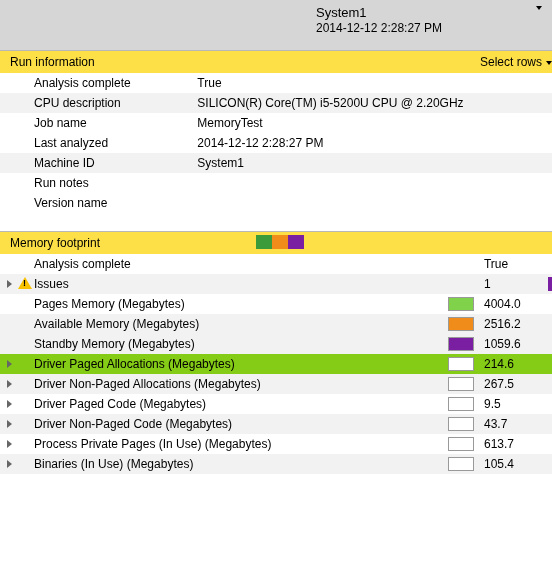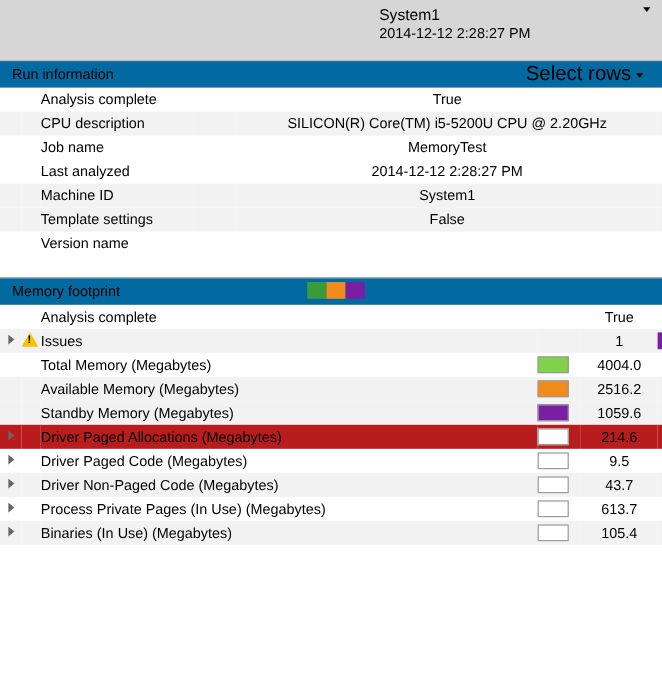--- a/index.html
+++ b/index.html
@@ -1,35 +1,35 @@
 <!DOCTYPE html>
 <html><head>
 <meta charset="utf-8">
 <style>
   html,body{margin:0;padding:0;font-family:"Segoe UI",Arial,sans-serif;font-size:12px;color:#000;background:#fff;width:552px}
   .hdr{background:#d6d6d6;height:50px;position:relative}
   .hdr-inner{position:absolute;left:316px;top:5px;right:8px}
   .hdr-title{font-size:13px}
   .hdr-sub{font-size:12px;margin-top:1px}
   .hdr-dd{position:absolute;right:10px;top:6px;width:0;height:0;border-left:3px solid transparent;border-right:3px solid transparent;border-top:4px solid #000}
-  .sect{background:#0369a1;height:22px;line-height:22px;padding-left:10px;position:relative;font-size:12px;border-top:1px solid #b8b8b8}
-  .sect .sel{position:absolute;right:16px;top:0;font-size:17px}
+  .sect{background:#fde047;height:22px;line-height:22px;padding-left:10px;position:relative;font-size:12px;border-top:1px solid #b8b8b8}
+  .sect .sel{position:absolute;right:0;top:0;font-size:12px}
   .sect .sel::after{content:"";display:inline-block;margin-left:4px;border-left:3px solid transparent;border-right:3px solid transparent;border-top:4px solid #000;vertical-align:middle}
   .sect .swx{position:absolute;left:256px;top:3px;display:flex}
   .sect .swx span{width:16px;height:14px;display:inline-block}
   .tbl{width:100%;border-collapse:collapse}
   .tbl td{height:20px;padding:0;vertical-align:middle}
   .tbl tr.alt td{background:#f2f2f2}
-  .tbl tr.sel td{background:#b91c1c}
+  .tbl tr.sel td{background:#84cc16}
   .c-exp{width:18px;text-align:center;color:#666;font-size:11px;padding-left:4px}
   .c-ico{width:16px}
   .c-lbl{padding-left:2px}
   .no-exp .c-lbl{padding-left:0}
   .c-sw{width:36px}
-  .c-val{text-align:center;padding-right:10px;white-space:nowrap}
+  .c-val{text-align:left;padding-right:10px;white-space:nowrap}
   .c-bar{width:4px;padding:0}
   .sw{display:inline-block;width:24px;height:12px;border:1px solid #999;vertical-align:middle}
   .xp{display:inline-block;width:0;height:0;border-top:4px solid transparent;border-bottom:4px solid transparent;border-left:5px solid #666}
   .warn{display:inline-block;width:0;height:0;border-left:7px solid transparent;border-right:7px solid transparent;border-bottom:12px solid #f8c200;position:relative}
   .warn::after{content:"!";position:absolute;left:-2px;top:1px;font-size:9px;font-weight:bold;color:#000}
   .pbar{width:4px;height:14px;background:#7b1fa2;display:block;margin-left:auto}
   .gap{height:18px}
   td.indent{padding-left:20px}
 </style>
 </head>
@@ -83,26 +83,26 @@
         <td class="c-bar"></td>
       </tr>
   <tr class="alt no-exp">
         <td class="c-exp"></td>
         <td class="c-ico"></td>
         <td class="c-lbl indent">Machine ID</td>
         <td class="c-sw"></td>
         <td class="c-val">System1</td>
         <td class="c-bar"></td>
       </tr>
-  <tr class="alt no-exp">
-        <td class="c-exp"></td>
-        <td class="c-ico"></td>
-        <td class="c-lbl indent">Template settings</td>
-        <td class="c-sw"></td>
-        <td class="c-val">False</td>
+  <tr class="no-exp">
+        <td class="c-exp"></td>
+        <td class="c-ico"></td>
+        <td class="c-lbl indent">Run notes</td>
+        <td class="c-sw"></td>
+        <td class="c-val"></td>
         <td class="c-bar"></td>
       </tr>
   <tr class="no-exp">
         <td class="c-exp"></td>
         <td class="c-ico"></td>
         <td class="c-lbl indent">Version name</td>
         <td class="c-sw"></td>
         <td class="c-val"></td>
         <td class="c-bar"></td>
       </tr>
@@ -136,21 +136,21 @@
         <td class="c-lbl">Issues</td>
         <td class="c-sw"></td>
         <td class="c-val">1</td>
         <td class="c-bar">
           <span class="pbar"></span>
         </td>
       </tr>
   <tr class="no-exp">
         <td class="c-exp"></td>
         <td class="c-ico"></td>
-        <td class="c-lbl indent">Total Memory (Megabytes)</td>
+        <td class="c-lbl indent">Pages Memory (Megabytes)</td>
         <td class="c-sw"><span class="sw" style="background:#7fd24a"></span></td>
         <td class="c-val">4004.0</td>
         <td class="c-bar"></td>
       </tr>
   <tr class="alt no-exp">
         <td class="c-exp"></td>
         <td class="c-ico"></td>
         <td class="c-lbl indent">Available Memory (Megabytes)</td>
         <td class="c-sw"><span class="sw" style="background:#f08c1a"></span></td>
         <td class="c-val">2516.2</td>
@@ -165,20 +165,28 @@
         <td class="c-bar"></td>
       </tr>
   <tr class="sel">
         <td class="c-exp"><span class="xp"></span></td>
         <td class="c-ico"></td>
         <td class="c-lbl">Driver Paged Allocations (Megabytes)</td>
         <td class="c-sw"><span class="sw" style="background:#ffffff"></span></td>
         <td class="c-val">214.6</td>
         <td class="c-bar"></td>
       </tr>
+  <tr class="alt">
+        <td class="c-exp"><span class="xp"></span></td>
+        <td class="c-ico"></td>
+        <td class="c-lbl">Driver Non-Paged Allocations (Megabytes)</td>
+        <td class="c-sw"><span class="sw" style="background:#ffffff"></span></td>
+        <td class="c-val">267.5</td>
+        <td class="c-bar"></td>
+      </tr>
   <tr>
         <td class="c-exp"><span class="xp"></span></td>
         <td class="c-ico"></td>
         <td class="c-lbl">Driver Paged Code (Megabytes)</td>
         <td class="c-sw"><span class="sw" style="background:#ffffff"></span></td>
         <td class="c-val">9.5</td>
         <td class="c-bar"></td>
       </tr>
   <tr class="alt">
         <td class="c-exp"><span class="xp"></span></td>

